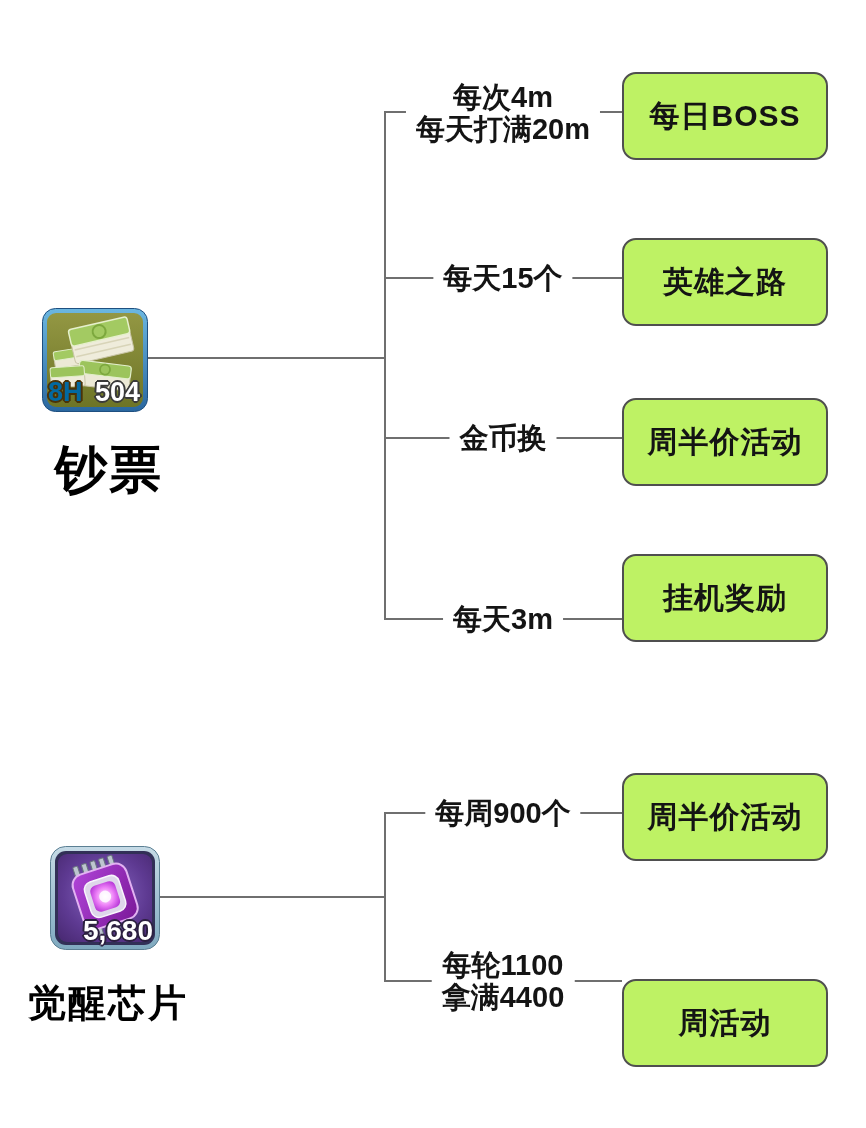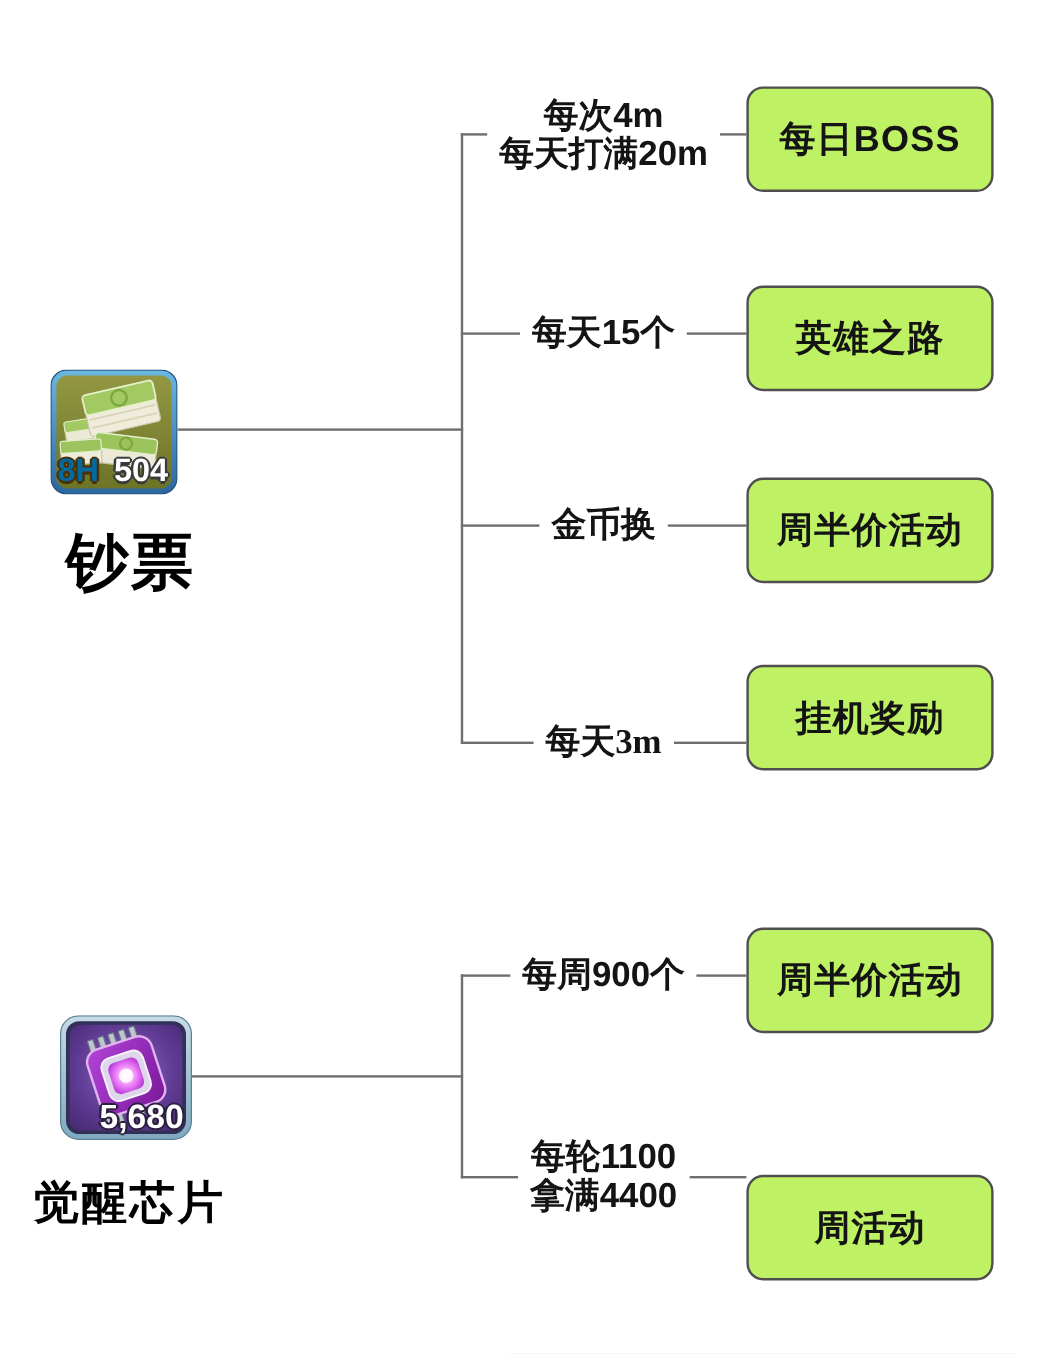--- a/index.html
+++ b/index.html
@@ -118,21 +118,21 @@
   </div>
   <div class="node-box" style="top:238px;">英雄之路</div>
 
   <div class="line-h" style="left:384px;top:437px;width:238px;"></div>
   <div class="branch-note" style="top:438px;">
     <span>金币换</span>
   </div>
   <div class="node-box" style="top:398px;">周半价活动</div>
 
   <div class="line-h" style="left:384px;top:618px;width:238px;"></div>
-  <div class="branch-note" style="top:619px;font-family:Liberation Serif, serif;">
+  <div class="branch-note" style="top:619px;">
     <span>每天3m</span>
   </div>
   <div class="node-box" style="top:554px;">挂机奖励</div>
 
   <div class="res-icon" style="left:50px;top:846px;width:110px;height:104px;">
     <svg width="110" height="104" viewBox="0 0 110 104">
       <defs>
         <linearGradient id="silvG" x1="0" y1="0" x2="0" y2="1">
           <stop offset="0" stop-color="#c6dbe6"></stop>
             <stop offset="1" stop-color="#7fa9bf"></stop>

